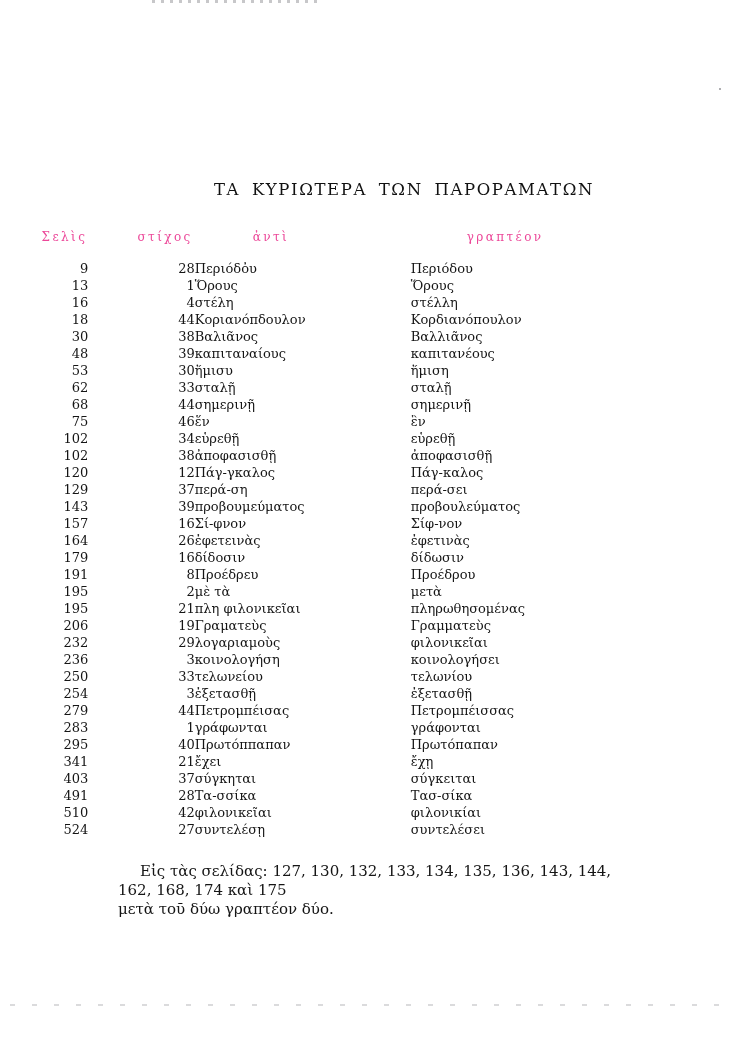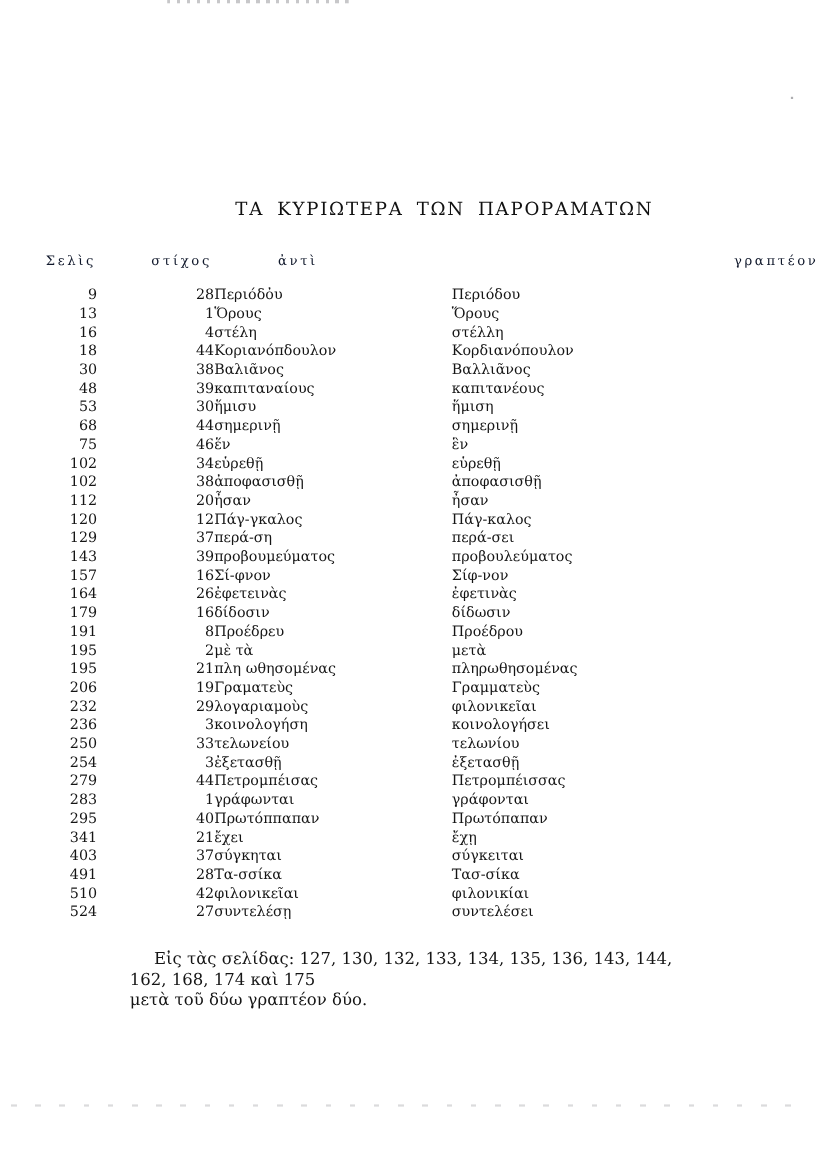--- a/index.html
+++ b/index.html
@@ -82,26 +82,26 @@
     color: #151515;
   }
   .col-page   { width: 92px;  text-align: right; padding-right: 4px; }
   .col-line   { width: 110px; text-align: right; padding-right: 6px; }
   .col-wrong  { width: 170px; text-align: left;  padding-left: 60px; margin-left: 39px; }
   .col-right  { width: 300px; text-align: left;  padding-left: 54px; }
   .errata-table thead th {
     letter-spacing: 2.4px;
     font-size: 12px;
     padding-bottom: 14px;
-    color: #0f172a;
+    color: #ec4899;
   }
   .errata-table thead th.col-page  { padding-right: 1px; }
   .errata-table thead th.col-line  { padding-right: 2px; }
   .errata-table thead th.col-wrong { padding-left: 58px; }
-  .errata-table thead th.col-right { padding-left: 56px; text-align: right; }
+  .errata-table thead th.col-right { padding-left: 56px; }
 
   .footnote {
     position: absolute;
     top: 862px;
     left: 118px;
     width: 520px;
     font-size: 15px;
     line-height: 19px;
     text-indent: 22px;
     color: #151515;
@@ -168,20 +168,26 @@
           <td class="col-wrong">καπιταναίους</td>
           <td class="col-right">καπιτανέους</td>
         </tr>
         <tr>
           <td class="col-page">53</td>
           <td class="col-line">30</td>
           <td class="col-wrong">ἥμισυ</td>
           <td class="col-right">ἥμιση</td>
         </tr>
         <tr>
+          <td class="col-page">62</td>
+          <td class="col-line">33</td>
+          <td class="col-wrong">σταλῇ</td>
+          <td class="col-right">σταλῇ</td>
+        </tr>
+        <tr>
           <td class="col-page">68</td>
           <td class="col-line">44</td>
           <td class="col-wrong">σημερινῇ</td>
           <td class="col-right">σημερινῇ</td>
         </tr>
         <tr>
           <td class="col-page">75</td>
           <td class="col-line">46</td>
           <td class="col-wrong">ἕν</td>
           <td class="col-right">ἓν</td>
@@ -192,26 +198,20 @@
           <td class="col-wrong">εὑρεθῇ</td>
           <td class="col-right">εὑρεθῇ</td>
         </tr>
         <tr>
           <td class="col-page">102</td>
           <td class="col-line">38</td>
           <td class="col-wrong">ἀποφασισθῇ</td>
           <td class="col-right">ἀποφασισθῇ</td>
         </tr>
         <tr>
-          <td class="col-page">112</td>
-          <td class="col-line">20</td>
-          <td class="col-wrong">ἦσαν</td>
-          <td class="col-right">ἦσαν</td>
-        </tr>
-        <tr>
           <td class="col-page">120</td>
           <td class="col-line">12</td>
           <td class="col-wrong">Πάγ-γκαλος</td>
           <td class="col-right">Πάγ-καλος</td>
         </tr>
         <tr>
           <td class="col-page">129</td>
           <td class="col-line">37</td>
           <td class="col-wrong">περά-ση</td>
           <td class="col-right">περά-σει</td>
@@ -248,21 +248,21 @@
         </tr>
         <tr>
           <td class="col-page">195</td>
           <td class="col-line">2</td>
           <td class="col-wrong">μὲ τὰ</td>
           <td class="col-right">μετὰ</td>
         </tr>
         <tr>
           <td class="col-page">195</td>
           <td class="col-line">21</td>
-          <td class="col-wrong">πλη ωθησομένας</td>
+          <td class="col-wrong">πλη φιλονικεῖαι</td>
           <td class="col-right">πληρωθησομένας</td>
         </tr>
         <tr>
           <td class="col-page">206</td>
           <td class="col-line">19</td>
           <td class="col-wrong">Γραματεὺς</td>
           <td class="col-right">Γραμματεὺς</td>
         </tr>
         <tr>
           <td class="col-page">232</td>

